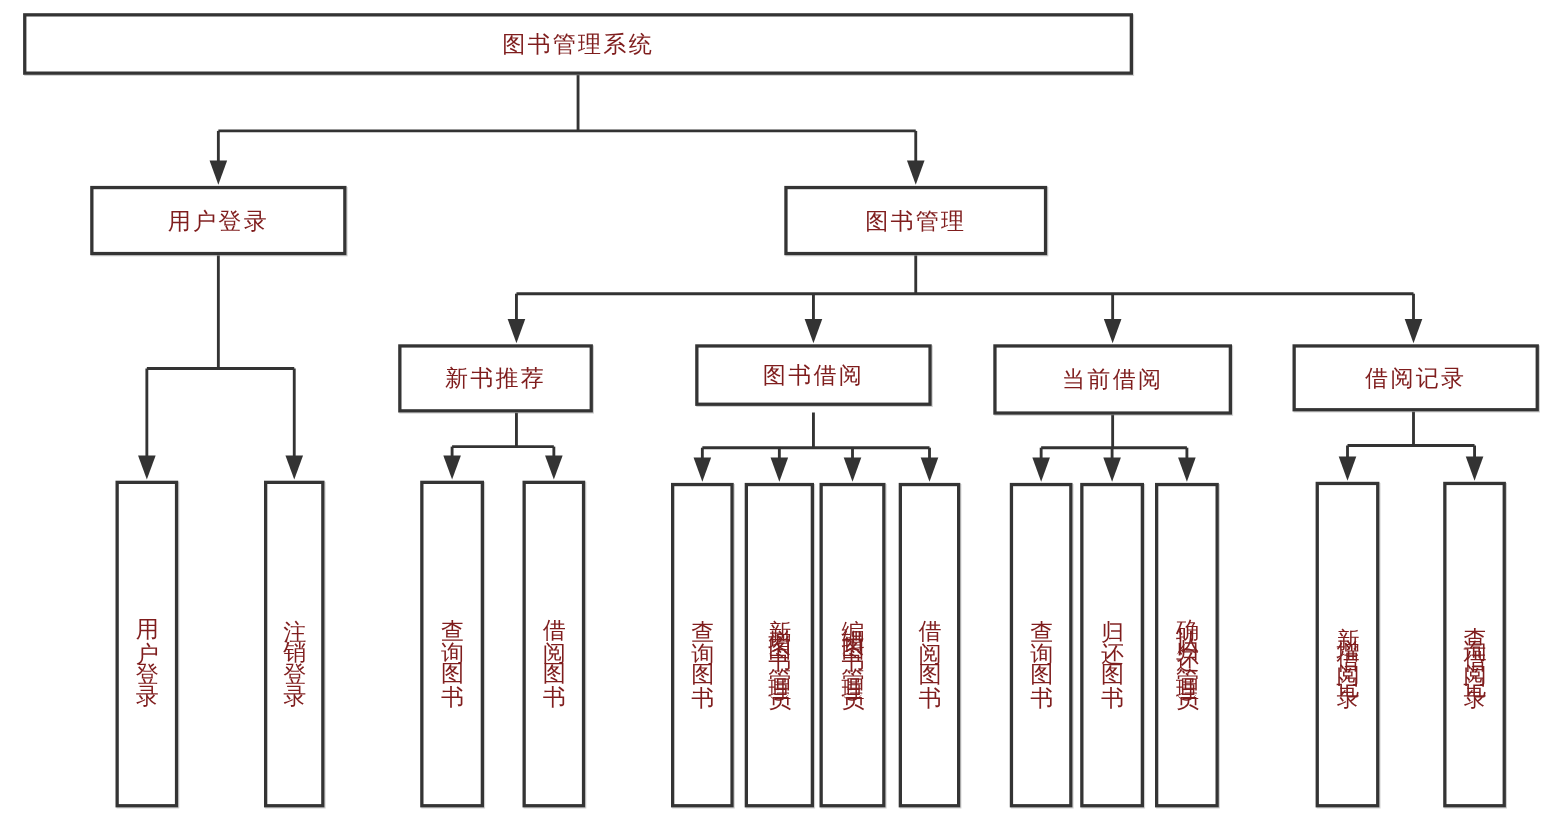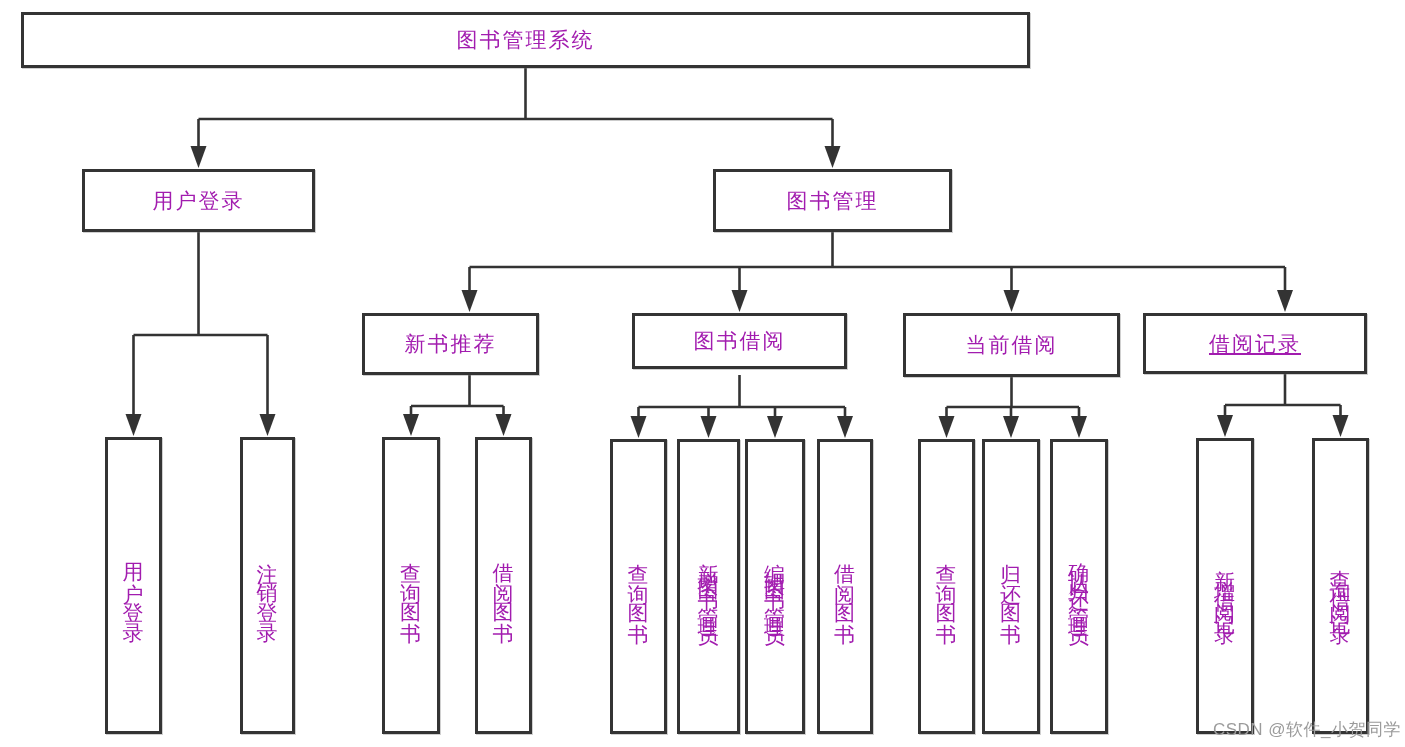--- a/index.html
+++ b/index.html
@@ -19,21 +19,21 @@
     position: absolute;
     left: 0; top: 0;
     width: 1405px;
     height: 747px;
   }
   .node {
     position: absolute;
     box-sizing: border-box;
     background: #ffffff;
     border: 3px solid #343434;
-    color: #a21caf;
+    color: #7f1d1d;
     display: flex;
     align-items: center;
     justify-content: center;
     font-size: 21px;
     text-align: center;
     box-shadow: 1px 1px 0 rgba(120,120,120,0.35);
   }
   .node.horizontal {
     letter-spacing: 2px;
     white-space: nowrap;
@@ -110,29 +110,28 @@
       <line x1="1340.5" y1="405" x2="1340.5" y2="420" stroke="#333333" stroke-width="2.6"></line>
       <polygon points="1332.5,415 1348.5,415 1340.5,437" fill="#333333"></polygon>
     </svg>
   <div id="nodes">
       <div class="node horizontal" style="left: 21px; top: 12px; width: 1009px; height: 56px;">图书管理系统</div>
       <div class="node horizontal" style="left: 82px; top: 169px; width: 233px; height: 63px;">用户登录</div>
       <div class="node horizontal" style="left: 713px; top: 169px; width: 239px; height: 63px;">图书管理</div>
       <div class="node horizontal" style="left: 362px; top: 313px; width: 177px; height: 62px;">新书推荐</div>
       <div class="node horizontal" style="left: 632px; top: 313px; width: 215px; height: 56px;">图书借阅</div>
       <div class="node horizontal" style="left: 903px; top: 313px; width: 217px; height: 64px;">当前借阅</div>
-      <div class="node horizontal" style="left: 1143px; top: 313px; width: 224px; height: 61px; text-decoration: underline;">借阅记录</div>
+      <div class="node horizontal" style="left: 1175px; top: 313px; width: 224px; height: 61px;">借阅记录</div>
       <div class="node vertical" style="left: 105px; top: 437px; width: 57px; height: 297px; letter-spacing: 20px;">用户登录</div>
       <div class="node vertical" style="left: 240px; top: 437px; width: 55px; height: 297px; letter-spacing: 20px;">注销登录</div>
       <div class="node vertical" style="left: 382px; top: 437px; width: 58px; height: 297px; letter-spacing: 20px;">查询图书</div>
       <div class="node vertical" style="left: 475px; top: 437px; width: 57px; height: 297px; letter-spacing: 20px;">借阅图书</div>
       <div class="node vertical" style="left: 610px; top: 439px; width: 57px; height: 295px; letter-spacing: 20px;">查询图书</div>
       <div class="node vertical" style="left: 677px; top: 439px; width: 63px; height: 295px; letter-spacing: 9px;">新增图书（管理员）</div>
       <div class="node vertical" style="left: 745px; top: 439px; width: 60px; height: 295px; letter-spacing: 9px;">编辑图书（管理员）</div>
       <div class="node vertical" style="left: 817px; top: 439px; width: 56px; height: 295px; letter-spacing: 20px;">借阅图书</div>
       <div class="node vertical" style="left: 918px; top: 439px; width: 57px; height: 295px; letter-spacing: 20px;">查询图书</div>
       <div class="node vertical" style="left: 982px; top: 439px; width: 58px; height: 295px; letter-spacing: 20px;">归还图书</div>
       <div class="node vertical" style="left: 1050px; top: 439px; width: 58px; height: 295px; letter-spacing: 9px;">确认归还（管理员）</div>
       <div class="node vertical" style="left: 1196px; top: 438px; width: 58px; height: 296px; letter-spacing: 11px;">新增借阅记录</div>
       <div class="node vertical" style="left: 1312px; top: 438px; width: 57px; height: 296px; letter-spacing: 11px;">查询借阅记录</div>
     </div>
-  <div id="watermark">CSDN @软件_小贺同学</div>
 </div>
 
 </body></html>

